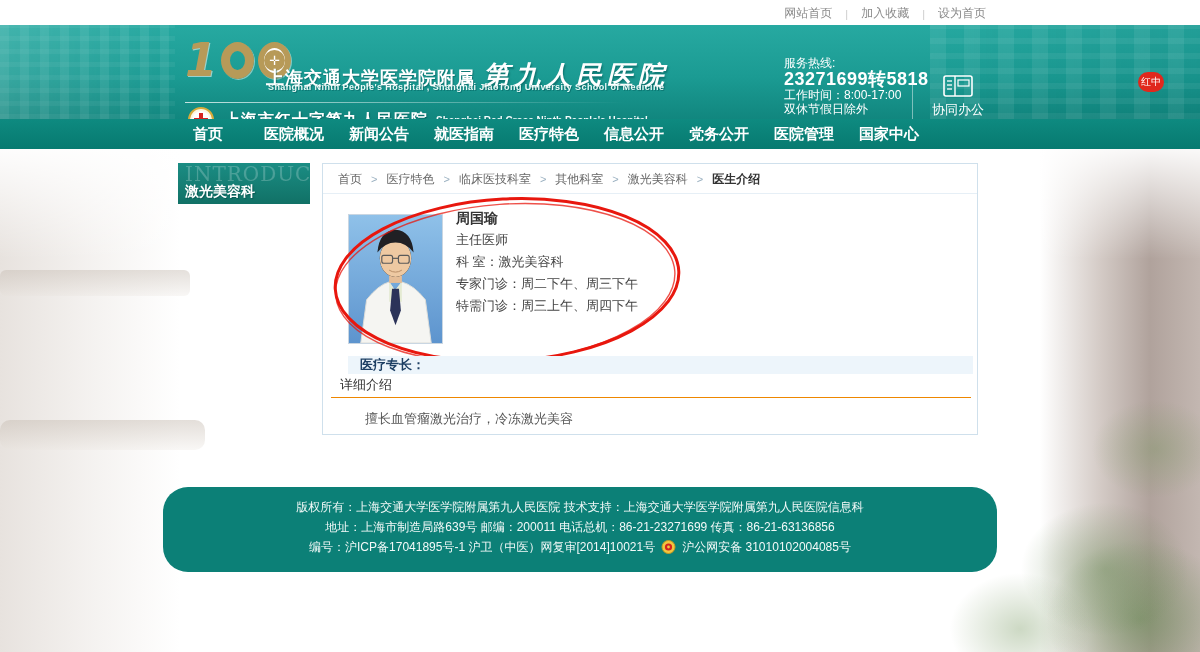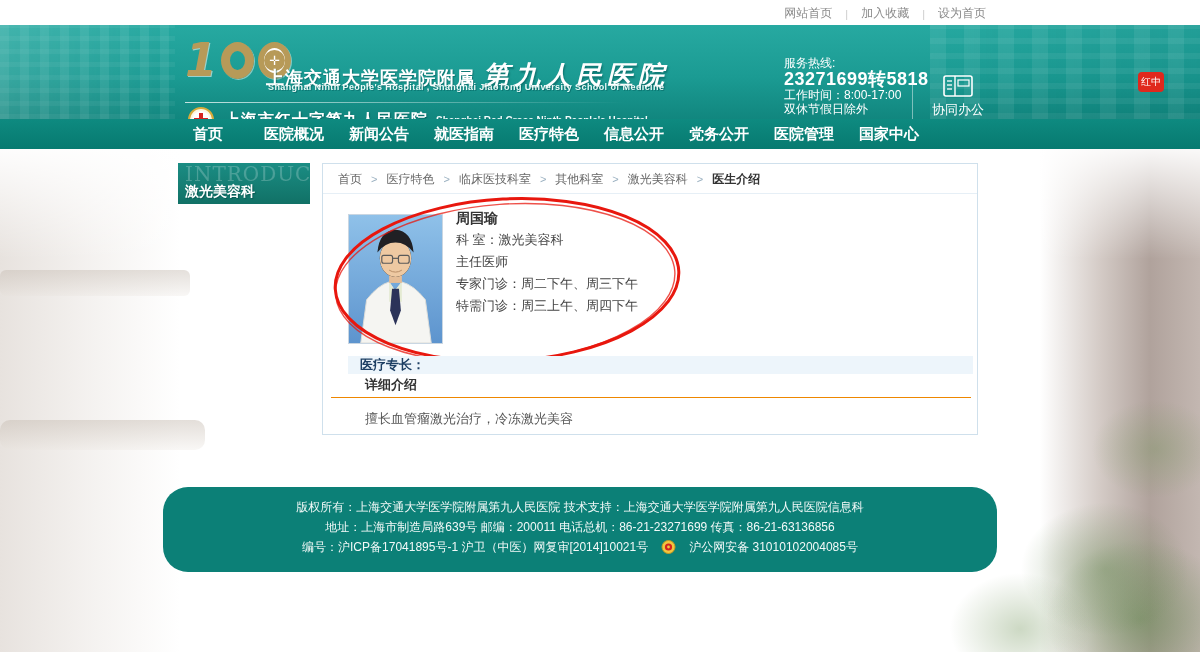--- a/index.html
+++ b/index.html
@@ -66,21 +66,21 @@
   .rc-en { font-size:10px; font-weight:bold; color:#f2fbfa; margin-left:8px; text-shadow:1px 1px 0 rgba(0,90,90,0.45); }
   .hotline { position:absolute; left:784px; top:31px; color:#fff; line-height:14px; }
   .hotline-label { font-size:12px; }
   .hotline-number { font-size:18px; font-weight:bold; letter-spacing:.5px; line-height:18px; }
   .hotline-time, .hotline-note { font-size:12px; line-height:14px; }
   .hdr-vdivider { position:absolute; left:912px; top:48px; width:1px; height:46px; background:rgba(255,255,255,0.45); }
   .oa-block { position:absolute; left:928px; top:50px; width:60px; text-align:center; cursor:pointer; }
   .oa-icon { display:block; margin:0 auto 4px auto; }
   .oa-label { font-size:13px; color:#fff; }
   .red-badge { position:absolute; left:1138px; top:47px; width:26px; height:20px; background:#e0281d;
-    border-radius:4px; color:#fff; font-size:10px; line-height:20px; text-align:center; }
+    border-radius:10px; color:#fff; font-size:10px; line-height:20px; text-align:center; }
 
   
   .navbar { position:absolute; left:0; top:119px; width:1200px; height:30px; z-index:4;
     background:linear-gradient(180deg,#0e8a80,#077a70); }
   .nav-list { list-style:none; display:flex; align-items:center; height:30px; padding-left:193px; }
   .nav-list li { font-size:15px; font-weight:bold; color:#fff; margin-right:25px; cursor:pointer; white-space:nowrap; }
   .nav-list li:first-child { margin-right:41px; }
 
   
   .sidebar-box { position:absolute; left:178px; top:163px; width:132px; height:41px; z-index:2;
@@ -97,29 +97,29 @@
     font-size:12px; color:#666; display:flex; align-items:center; gap:9px; }
   .breadcrumb a { color:#666; text-decoration:none; cursor:pointer; }
   .bc-sep { color:#9ab0c0; font-size:11px; }
   .bc-current { font-weight:bold; color:#333; }
   .doctor-photo { position:absolute; left:25px; top:50px; width:95px; height:130px; border:1px solid #c9d6e2; }
   .doctor-info { position:absolute; left:133px; top:43px; font-size:13px; color:#444; line-height:22px; }
   .doc-name { font-size:14px; font-weight:bold; color:#333; }
   .annotation-ellipse { position:absolute; left:8px; top:31px; width:352px; height:172px; pointer-events:none; }
   .spec-bar { position:absolute; left:25px; top:192px; width:625px; height:18px; background:#edf5fb;
     font-size:13px; font-weight:bold; color:#1d3f63; line-height:18px; padding-left:12px; }
-  .detail-label { position:absolute; left:17px; top:212px; font-size:13px; font-weight:bold; color:#333;margin-left:25px; }
+  .detail-label { position:absolute; left:17px; top:212px; font-size:13px; font-weight:normal; color:#333; }
   .orange-line { position:absolute; left:8px; top:233px; width:640px; height:0; border-top:1px solid #ee8700; }
   .detail-desc { position:absolute; left:42px; top:246px; font-size:13px; color:#555; }
 
   
   .footer { position:absolute; left:163px; top:487px; width:834px; height:85px; z-index:2;
     background:#0c8077; color:rgba(255,255,255,0.95); font-size:12px; text-align:center; padding-top:10px;border-radius:25px; }
   .footer-line { line-height:20px; }
-  .footer-line3 { display:flex; justify-content:center; align-items:center; gap:13px; line-height:20px; }
+  .footer-line3 { display:flex; justify-content:center; align-items:center; gap:6px; line-height:20px; }
   a { color:inherit; }
 </style>
 </head>
 <body>
 
 <div class="bg-photo"></div>
 <div class="bg-column-band"></div>
 <div class="bg-column-band2"></div>
 
 <div class="topbar">
@@ -235,22 +235,22 @@
     <ellipse cx="47.5" cy="44" rx="16" ry="19" fill="#eec9a2"></ellipse>
     <path d="M29,38 Q31,16 47.5,15 Q64,16 66,38 Q58,28 47.5,28 Q37,28 29,38 Z" fill="#202024"></path>
     <rect x="33.5" y="41" width="11" height="8" rx="2" fill="none" stroke="#5a5a5a" stroke-width="1.2"></rect>
     <rect x="50.5" y="41" width="11" height="8" rx="2" fill="none" stroke="#5a5a5a" stroke-width="1.2"></rect>
     <line x1="44.5" y1="44" x2="50.5" y2="44" stroke="#5a5a5a" stroke-width="1.2"></line>
     <path d="M41,56 Q47.5,60 54,56" fill="none" stroke="#b98e67" stroke-width="1"></path>
   </svg>
 
   <div class="doctor-info">
     <div class="doc-name">周国瑜</div>
+    <div>主任医师</div>
     <div>科 室：激光美容科</div>
-    <div>主任医师</div>
     <div>专家门诊：周二下午、周三下午</div>
     <div>特需门诊：周三上午、周四下午</div>
   </div>
 
   <svg class="annotation-ellipse" viewBox="0 0 352 172">
     <ellipse cx="176" cy="85" rx="172" ry="81" fill="none" stroke="#e8170e" stroke-width="3" transform="rotate(-3 176 85)"></ellipse>
     <ellipse cx="174" cy="88" rx="170" ry="79" fill="none" stroke="#e8170e" stroke-width="1.4" opacity="0.75" transform="rotate(-4 176 85)"></ellipse>
   </svg>
 
   <div class="spec-bar">医疗专长：</div>

